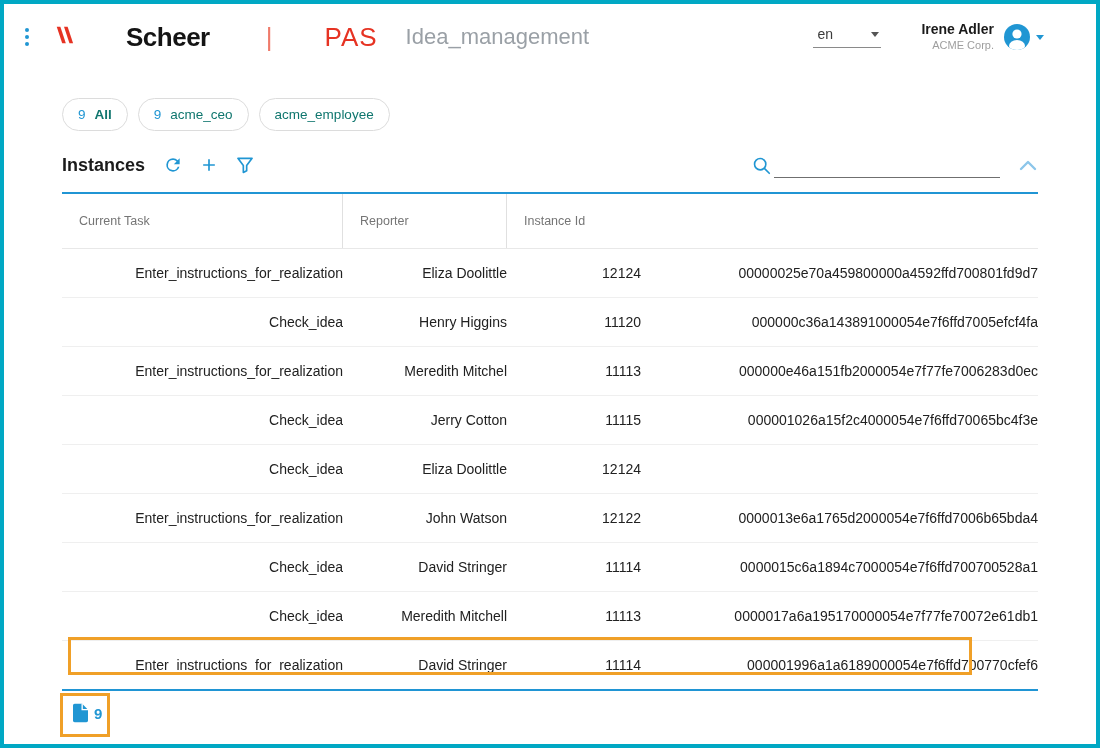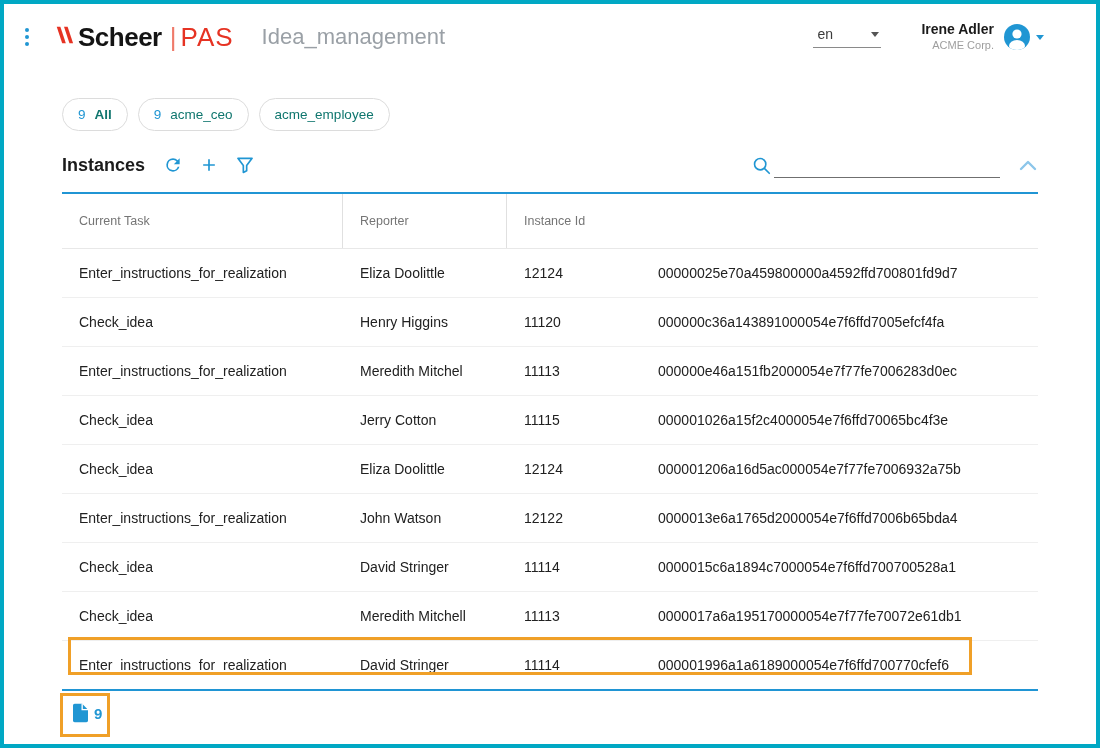--- a/index.html
+++ b/index.html
@@ -7,21 +7,21 @@
     position:relative;width:1100px;height:748px;box-sizing:border-box;
     border:4px solid #00a8c4;background:#fff;overflow:hidden;
     font-family:"Liberation Sans",sans-serif;color:#212121;
   }
   .tab-notch{position:absolute;top:-4px;left:34px;width:212px;height:5px;background:#fff;}
 
   
   .header{position:absolute;top:6px;left:10px;right:52px;height:54px;display:flex;align-items:center;}
   .kebab{width:26px;height:26px;display:flex;flex-direction:column;align-items:center;justify-content:center;gap:3px;cursor:pointer;}
   .kebab span{width:4px;height:4px;border-radius:50%;background:#2096d3;display:block;}
-  .brand{display:flex;align-items:center;margin-left:14px;}
+  .brand{display:flex;align-items:center;margin-left:14px;gap:48px;}
   .brand-mark{align-self:center;margin-right:4px;}
   .brand-scheer{font-size:26px;font-weight:700;color:#141414;letter-spacing:-0.5px;}
   .brand-div{font-size:26px;font-weight:300;color:#ef7a6a;margin:0 4px 0 8px;}
   .brand-pas{font-size:26px;font-weight:400;color:#e63323;letter-spacing:1px;}
   .app-title{margin-left:28px;font-size:22px;color:#9aa0a6;font-weight:400;}
   .lang{margin-left:auto;display:flex;align-items:center;justify-content:space-between;width:62px;border-bottom:1px solid #8a8a8a;padding:0 2px 5px 4px;cursor:pointer;}
   .lang-value{font-size:14px;color:#3c3c3c;}
   .caret-down{width:0;height:0;border-left:4px solid transparent;border-right:4px solid transparent;border-top:5px solid #555;}
   .user{margin-left:40px;text-align:right;line-height:1.25;}
   .user-name{font-size:14px;font-weight:700;color:#1a1a1a;}
@@ -43,21 +43,21 @@
   .search{margin-left:auto;display:flex;align-items:flex-end;}
   .search-icon{margin-right:2px;position:relative;top:2px;}
   .search-input{width:222px;border:none;border-bottom:1px solid #6f6f6f;height:22px;font-size:14px;font-family:"Liberation Sans",sans-serif;outline:none;background:transparent;}
   .collapse{margin-left:18px;cursor:pointer;display:flex;align-items:center;}
 
   
   .table{position:absolute;top:188px;left:58px;right:58px;border-top:2px solid #2095d4;border-bottom:2px solid #2095d4;}
   .thead{display:flex;height:54px;border-bottom:1px solid #e8e8e8;}
   .th{box-sizing:border-box;padding-left:17px;display:flex;align-items:center;font-size:12.5px;color:#757575;height:100%;}
   .th.sep{border-right:1px solid #e0e0e0;}
-  .tr{display:flex;height:48px;align-items:center;border-bottom:1px solid #efefef;font-size:14px;color:#212121;cursor:pointer;}
+  .tr{display:flex;height:48px;align-items:center;border-bottom:1px solid #efefef;font-size:14px;color:#212121;cursor:pointer;text-align:right;}
   .tr:last-child{border-bottom:none;}
   .td{box-sizing:border-box;padding-left:17px;white-space:nowrap;overflow:hidden;}
   .col-task{width:281px;}
   .col-reporter{width:164px;}
   .col-pno{width:134px;}
   .col-id{flex:1;}
 
   
   .pager{position:absolute;top:699px;left:68px;display:flex;align-items:center;gap:5px;cursor:pointer;}
   .pager-count{font-size:15px;font-weight:700;color:#2096d3;}
@@ -201,21 +201,20 @@
     <div class="tr">
       <div class="td col-task">Check_idea</div>
       <div class="td col-reporter">Jerry Cotton</div>
       <div class="td col-pno">11115</div>
       <div class="td col-id">000001026a15f2c4000054e7f6ffd70065bc4f3e</div>
     </div>
     <div class="tr">
       <div class="td col-task">Check_idea</div>
       <div class="td col-reporter">Eliza Doolittle</div>
       <div class="td col-pno">12124</div>
-      <div class="td col-id">000001206a16d5ac000054e7f77fe7006932a75b</div>
     </div>
     <div class="tr">
       <div class="td col-task">Enter_instructions_for_realization</div>
       <div class="td col-reporter">John Watson</div>
       <div class="td col-pno">12122</div>
       <div class="td col-id">0000013e6a1765d2000054e7f6ffd7006b65bda4</div>
     </div>
     <div class="tr">
       <div class="td col-task">Check_idea</div>
       <div class="td col-reporter">David Stringer</div>

